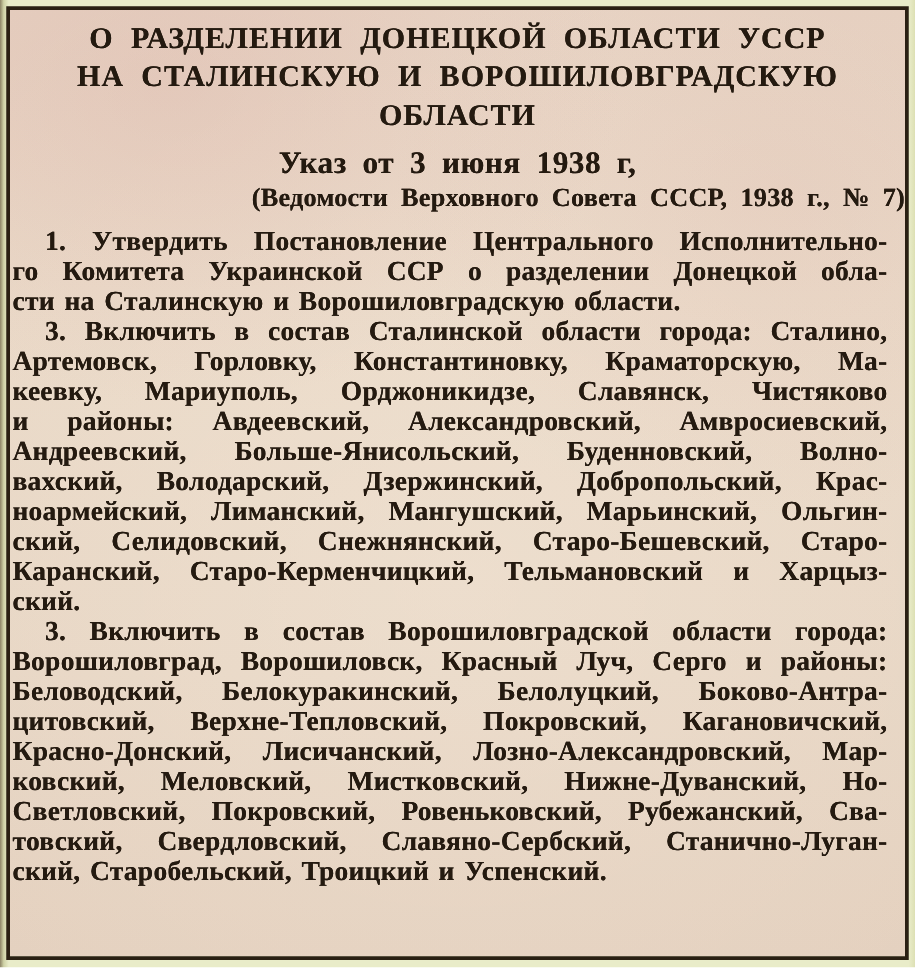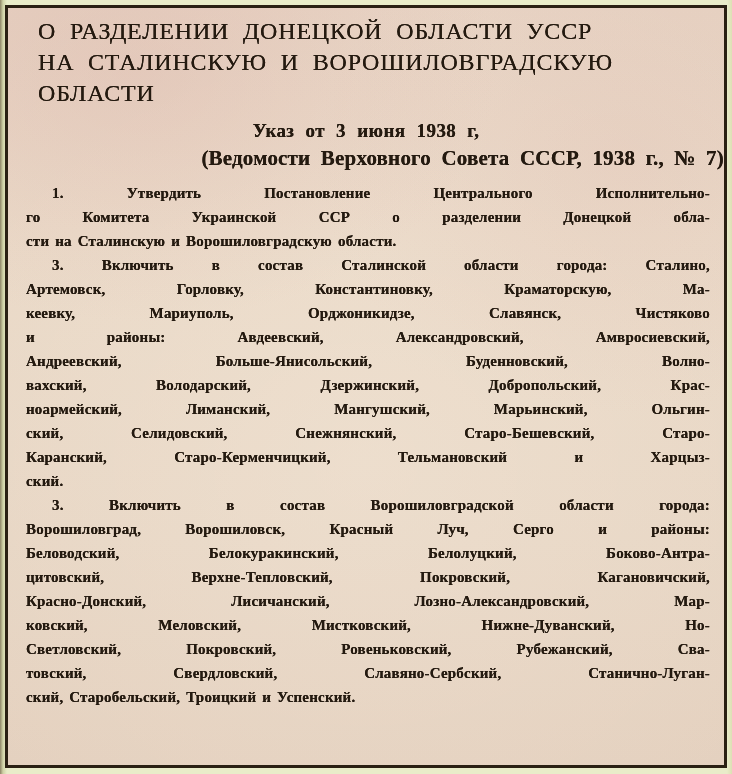--- a/index.html
+++ b/index.html
@@ -27,50 +27,51 @@
     box-sizing:border-box;
     background:
       radial-gradient(120% 80% at 18% 8%, rgba(214,166,158,0.28), rgba(214,166,158,0) 42%),
       radial-gradient(90% 70% at 86% 20%, rgba(219,178,168,0.22), rgba(219,178,168,0) 48%),
       radial-gradient(140% 120% at 50% 60%, rgba(255,248,235,0.25), rgba(255,248,235,0) 60%),
       linear-gradient(180deg,#e7d3c3 0%, #e9d8c6 30%, #e6d4c2 70%, #e3cfbd 100%);
     color:var(--ink);
   }
   .title{
     margin:8px 30px 0 30px;
+    text-align:center;
     font-size:24px;
-    font-weight:normal;
+    font-weight:bold;
     line-height:31px;
     letter-spacing:0.8px;
     word-spacing:7px;
     text-shadow:0 0 0.5px currentColor;
   }
   .decree-line{
     margin-top:10px;
     text-align:center;
-    font-size:19px;
+    font-size:25px;
     font-weight:bold;
     line-height:24px;
     word-spacing:6px;
     letter-spacing:0.4px;
     text-shadow:0 0 0.4px currentColor;
   }
   .source-line{
     margin-top:4px;
     text-align:right;
     font-size:21px;
     font-weight:bold;
     line-height:22px;
     word-spacing:5px;
     letter-spacing:0.2px;
     text-shadow:0 0 0.3px currentColor;
   }
   .doc-body{
-    margin:12px 14px 0 18px;
-    font-size:15px;
+    margin:12px 14px 0 2px;
+    font-size:22px;
     font-weight:bold;
     line-height:24px;
     letter-spacing:0.2px;
     word-spacing:2px;
     text-shadow:0 0 0.4px currentColor;
   }
   .text-line{
     text-align:justify;
     text-align-last:justify;
     white-space:normal;

